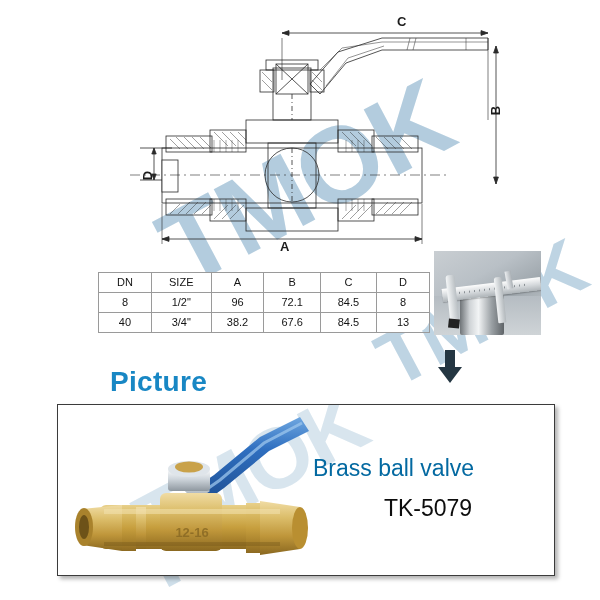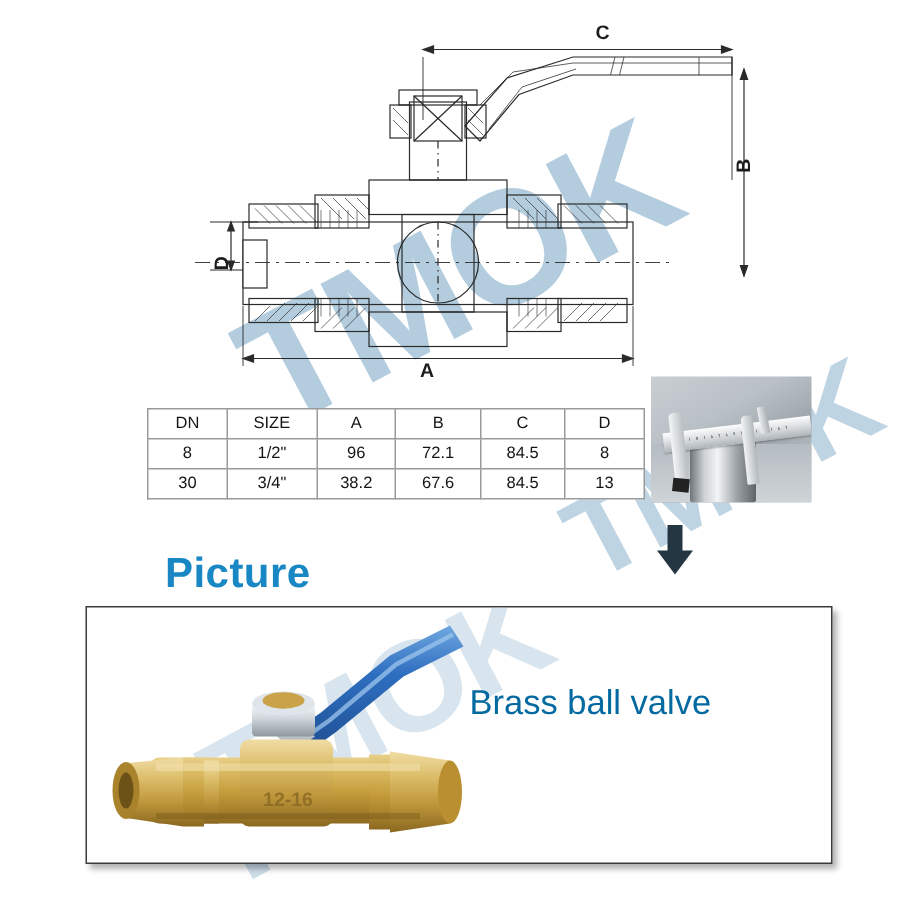--- a/index.html
+++ b/index.html
@@ -56,20 +56,21 @@
   .dim-d { left: 33px;  top: 160px; transform: rotate(-90deg); transform-origin: center; }
 
   
   .spec-table {
     position: absolute;
     left: 98px; top: 272px;
     width: 332px;
     border-collapse: collapse;
     font-size: 11px;
     background: #fff;
+    border-radius: 16px;
   }
   .spec-table td, .spec-table th {
     border: 1px solid #9a9a9a;
     text-align: center;
     padding: 2px 0 3px;
     font-weight: 400;
     color: #141414;
     height: 14px;
     font-family: "Liberation Sans", sans-serif;
   }
@@ -343,21 +344,21 @@
     <tbody>
       <tr>
         <td>8</td>
         <td>1/2"</td>
         <td>96</td>
         <td>72.1</td>
         <td>84.5</td>
         <td>8</td>
       </tr>
       <tr>
-        <td>30</td>
+        <td>40</td>
         <td>3/4"</td>
         <td>38.2</td>
         <td>67.6</td>
         <td>84.5</td>
         <td>13</td>
       </tr>
     </tbody>
   </table>
 
   <div class="caliper">
@@ -430,15 +431,16 @@
       <ellipse cx="236" cy="119" rx="8" ry="21" fill="#b98f31"></ellipse>
       <rect x="182" y="94" width="14" height="50" fill="url(#brass)"></rect>
 
       <text x="128" y="128" font-family="Liberation Sans, sans-serif" font-size="13" font-weight="700" fill="#8a6a24" opacity=".85" text-anchor="middle">12-16</text>
 
       <rect x="40" y="100" width="176" height="5" fill="#f3e2af" opacity=".55"></rect>
       <rect x="40" y="133" width="176" height="4" fill="#6f5318" opacity=".35"></rect>
     </svg>
 
     <div class="product-caption">Brass ball valve</div>
+    <div class="product-model">TK-5079</div>
   </div>
 
 </div>
 
 </body></html>

